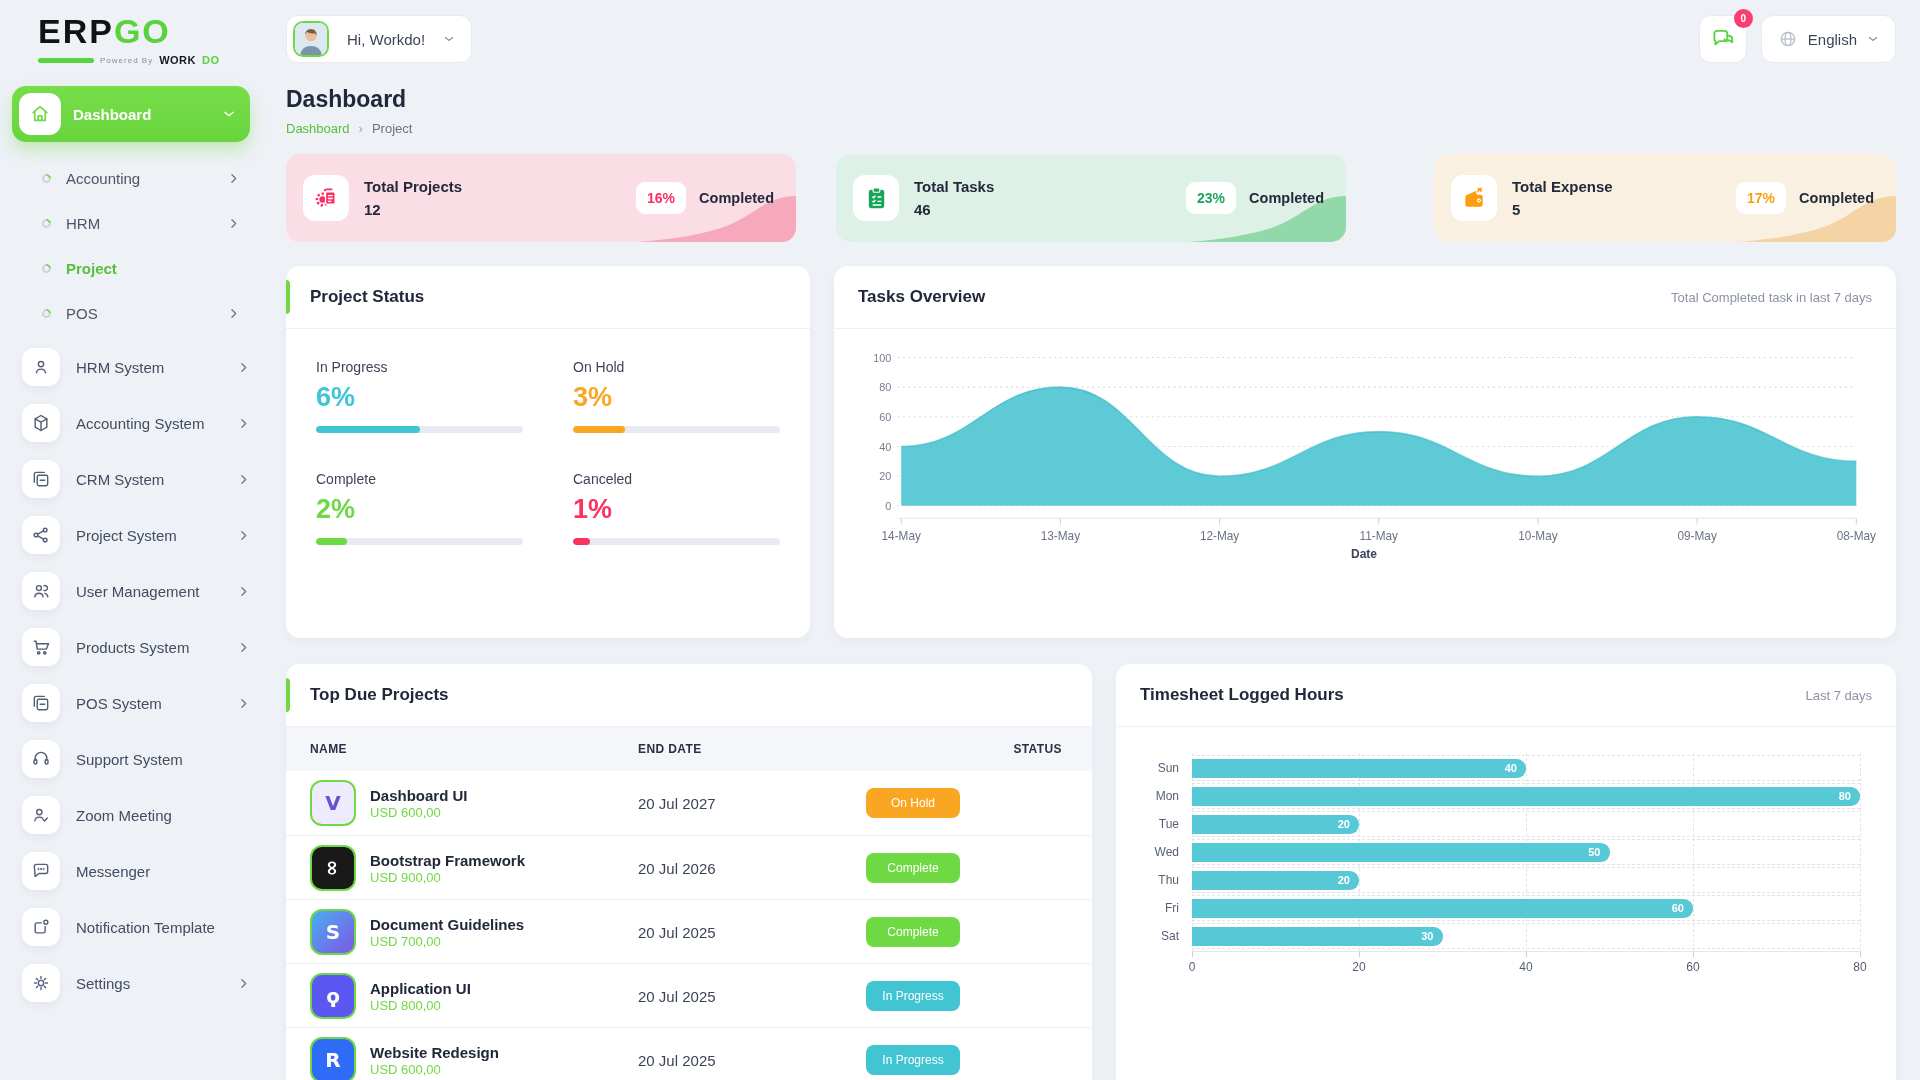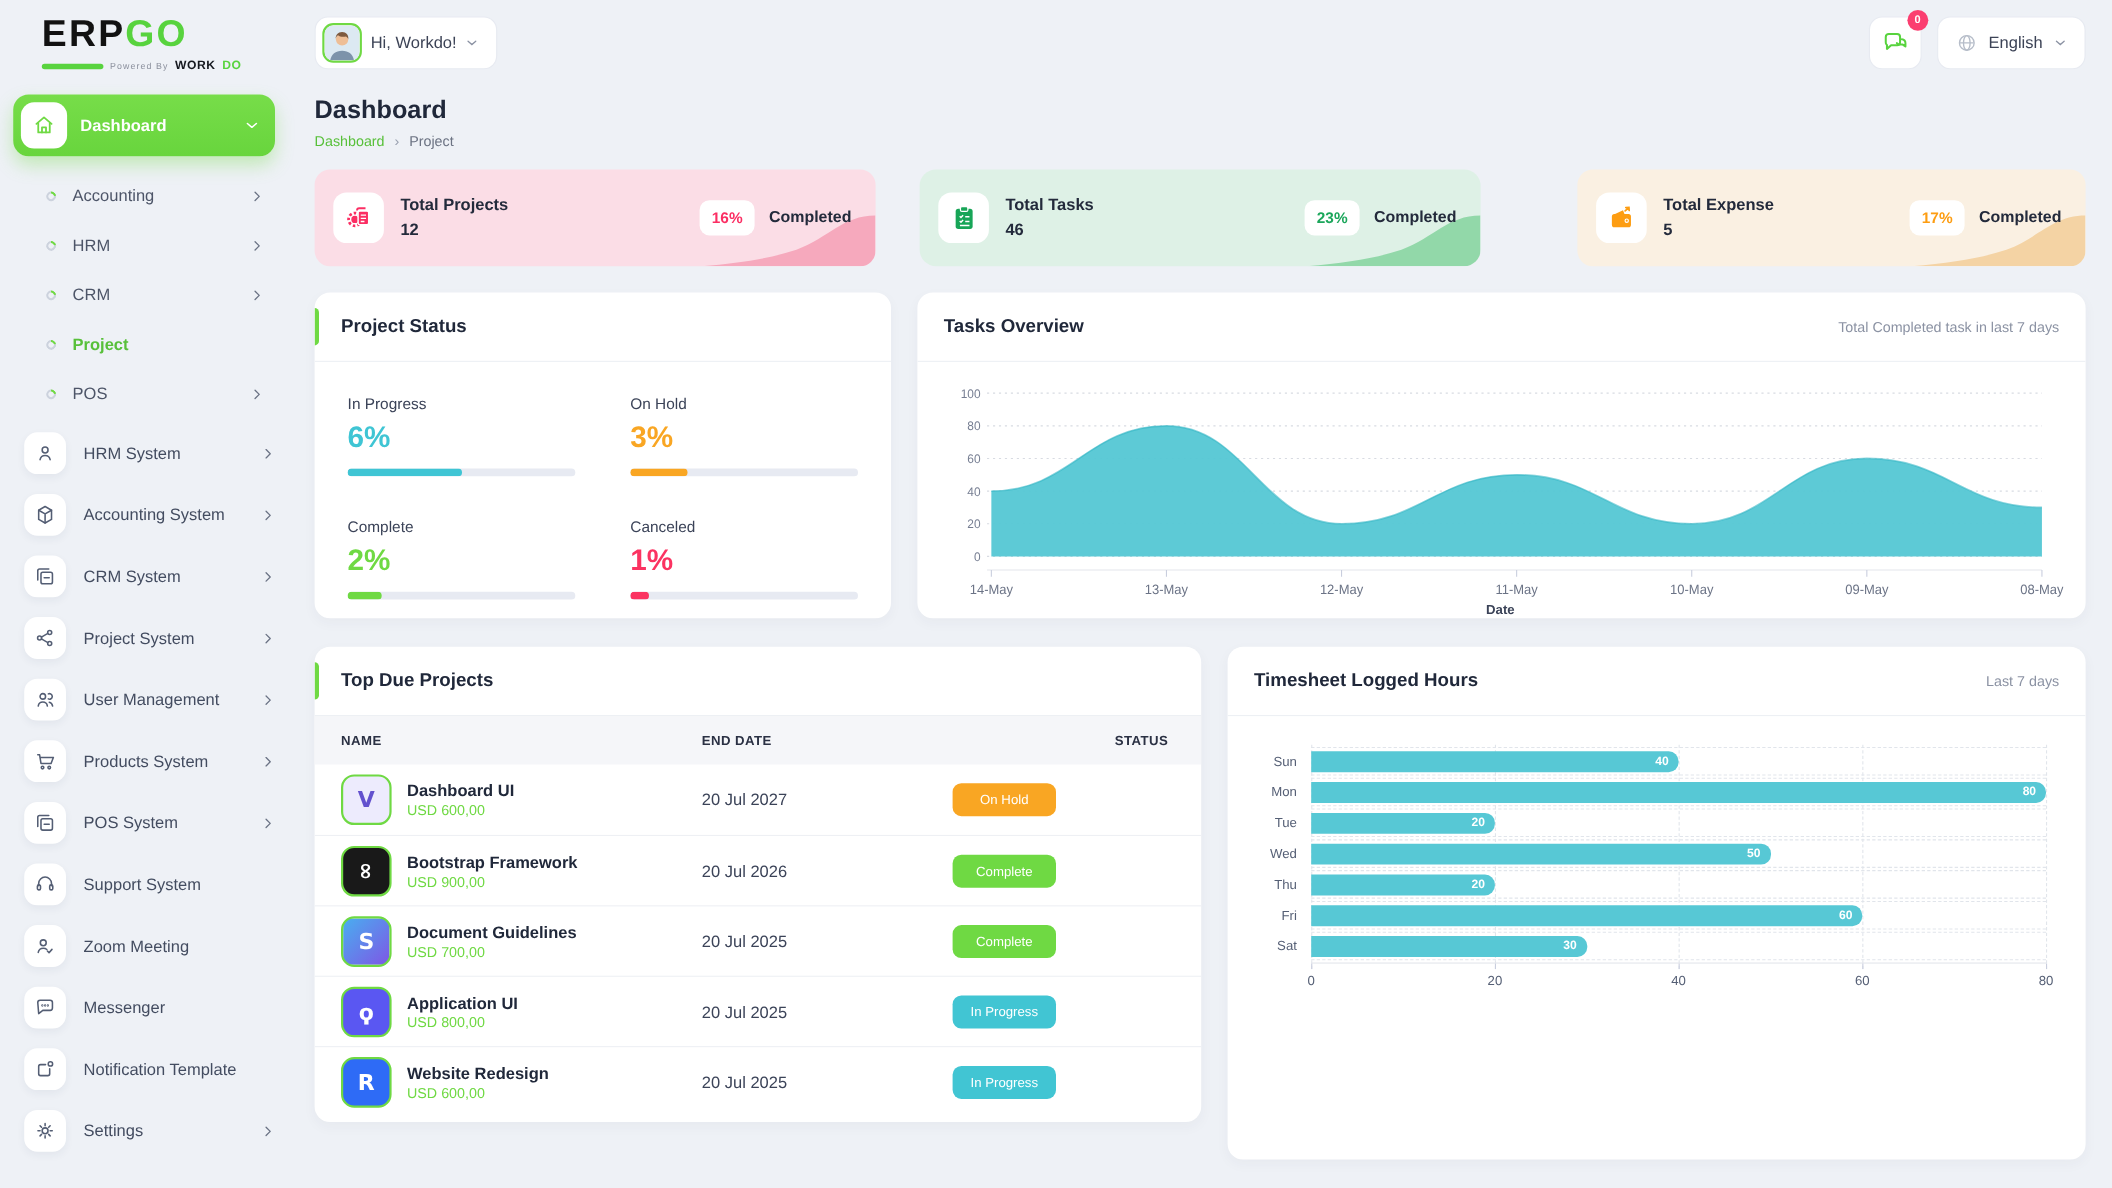--- a/index.html
+++ b/index.html
@@ -34,21 +34,21 @@
   .subnav .chev, .mainnav .chev { margin-left:auto; display:flex; }
 
   .mainnav li { display:flex; align-items:center; gap:16px; margin-bottom:10px; padding-left:10px; height:46px; cursor:pointer; }
   .nav-tile { width:38px; height:38px; background:#fff; border-radius:12px; display:flex; align-items:center; justify-content:center;
     box-shadow:0 3px 8px rgba(40,50,80,.06); flex:0 0 auto; }
   .nav-label { font-size:15px; color:#434c60; font-weight:500; }
 
   
   main { flex:1; padding:8px 24px 0 22px; }
   .topbar { display:flex; align-items:center; justify-content:space-between; height:62px; }
-  .user-btn { display:flex; align-items:center; gap:8px; background:#fff; border:1px solid #e7eaf1; border-radius:12px;
+  .user-btn { display:flex; align-items:center; gap:18px; background:#fff; border:1px solid #e7eaf1; border-radius:12px;
     height:48px; padding:0 16px 0 6px; cursor:pointer; font-family:inherit; }
   .avatar { width:36px; height:36px; border-radius:10px; border:2px solid #6fd943; overflow:hidden; display:block; }
   .greeting { font-size:15px; color:#3c4356; }
   .top-right { display:flex; align-items:center; gap:14px; }
   .notif-btn { position:relative; width:48px; height:48px; background:#fff; border:1px solid #e7eaf1; border-radius:12px;
     display:flex; align-items:center; justify-content:center; cursor:pointer; }
   .notif-badge { position:absolute; top:-7px; right:-7px; min-width:19px; height:19px; border-radius:50%; background:#fb3e70;
     color:#fff; font-size:10px; font-weight:700; display:flex; align-items:center; justify-content:center; }
   .lang-btn { display:flex; align-items:center; gap:10px; background:#fff; border:1px solid #e7eaf1; border-radius:12px;
     height:48px; padding:0 16px; cursor:pointer; font-family:inherit; }
@@ -75,21 +75,21 @@
   
   .card { background:#fff; border-radius:14px; box-shadow:0 4px 12px rgba(40,50,80,.04); overflow:hidden; }
   .card-head { position:relative; display:flex; align-items:center; justify-content:space-between;
     padding:21px 24px; border-bottom:1px solid #edf0f4; }
   .card-head.accent::before { content:""; position:absolute; left:0; top:14px; bottom:14px; width:4px;
     background:#6fd943; border-radius:0 4px 4px 0; }
   .card-head h2 { font-size:17px; font-weight:700; color:#20283a; }
   .card-note { font-size:13px; color:#8b92a3; }
 
   .row2 { display:grid; grid-template-columns:524px 1fr; gap:24px; margin-top:24px; }
-  .row2 .card { height:296px; }
+  .row2 .card { height:372px; }
   .row3 { display:grid; grid-template-columns:806px 1fr; gap:24px; margin-top:26px; }
 
   
   .ps-grid { display:grid; grid-template-columns:1fr 1fr; column-gap:50px; row-gap:38px; padding:30px 30px 0; }
   .ps-label { font-size:14px; color:#3b4358; }
   .ps-value { font-size:27px; font-weight:700; margin:7px 0 13px; }
   .ps-track { height:7px; border-radius:6px; background:#e7eaf2; overflow:hidden; }
   .ps-fill { height:100%; border-radius:6px; }
 
   
@@ -163,29 +163,20 @@
     <span class="sub-label">Accounting</span>
           <span class="chev">
             <svg width="13" height="13" viewBox="0 0 24 24" fill="none" stroke="#6b7385" stroke-width="2.2" stroke-linecap="round" stroke-linejoin="round">
               <path d="M9 5l7 7-7 7"></path>
             </svg>
           </span>
         </li>
         <li>
           <span class="bullet"></span>
     <span class="sub-label">HRM</span>
-          <span class="chev">
-            <svg width="13" height="13" viewBox="0 0 24 24" fill="none" stroke="#6b7385" stroke-width="2.2" stroke-linecap="round" stroke-linejoin="round">
-              <path d="M9 5l7 7-7 7"></path>
-            </svg>
-          </span>
-        </li>
-        <li>
-          <span class="bullet"></span>
-    <span class="sub-label">CRM</span>
           <span class="chev">
             <svg width="13" height="13" viewBox="0 0 24 24" fill="none" stroke="#6b7385" stroke-width="2.2" stroke-linecap="round" stroke-linejoin="round">
               <path d="M9 5l7 7-7 7"></path>
             </svg>
           </span>
         </li>
         <li>
           <span class="bullet"></span>
     <span class="sub-label active">Project</span>
         </li>

